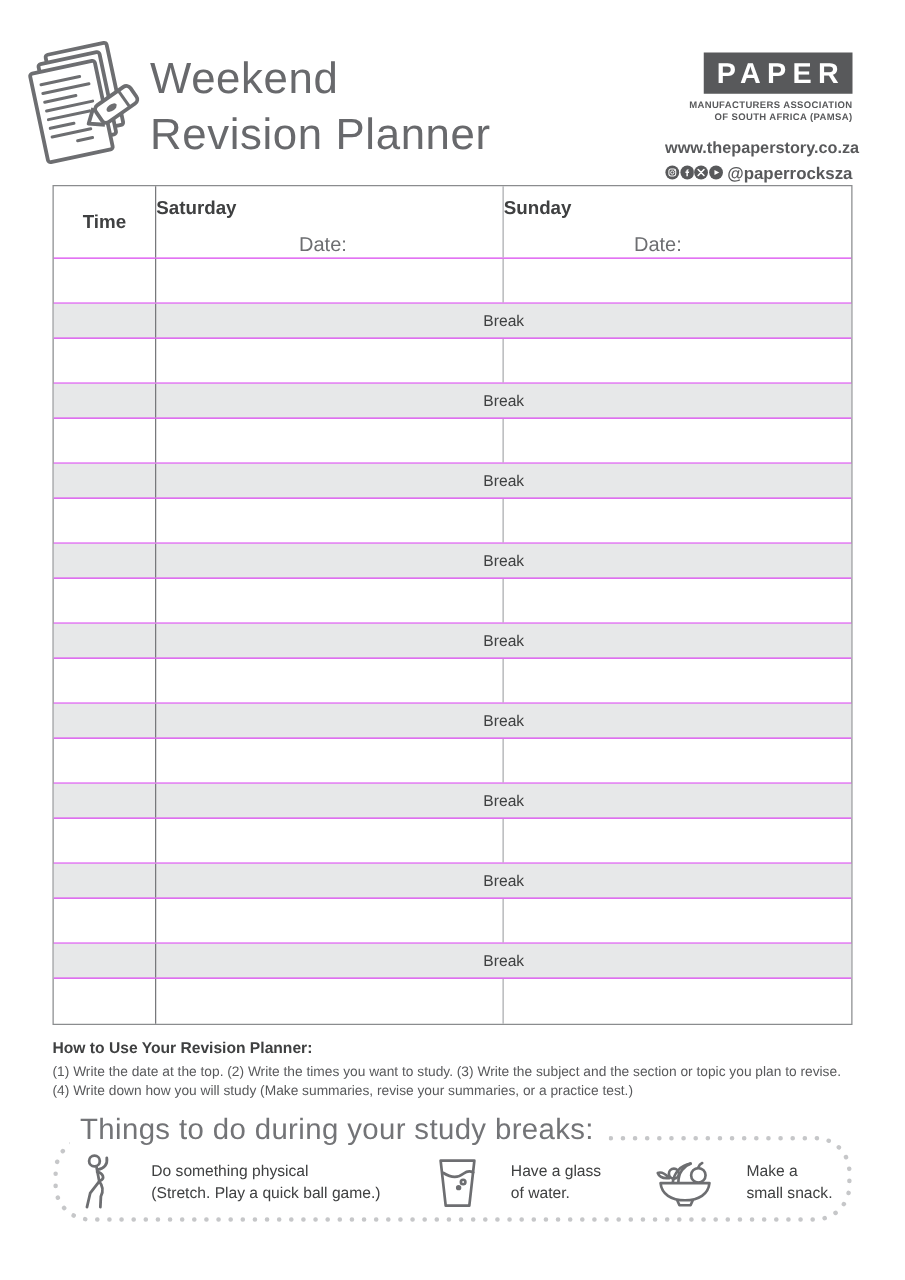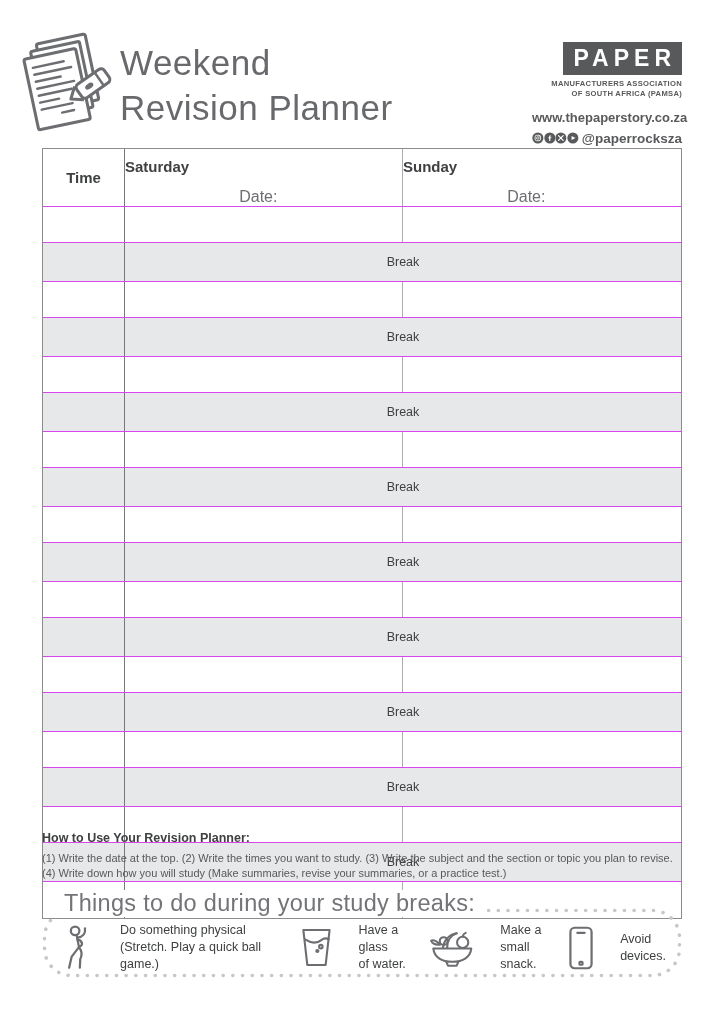--- a/index.html
+++ b/index.html
@@ -21,21 +21,21 @@
   .social-row { margin-top:5px; display:flex; align-items:center; justify-content:center; gap:0; }
   .social-row svg { width:16px; height:16px; display:block; }
   .handle { font-size:13.5px; font-weight:700; color:#58595b; margin-left:3px; }
 
   
   .tbl { position:absolute; top:148px; left:42px; width:640px; border:1px solid #8a8c8e; background:#fff; }
   .row { display:flex; width:100%; border-bottom:1px solid #d946ef; }
   .row:last-child { border-bottom:none; }
   .hrow { height:58px; }
   .study-row { height:36px; }
-  .break-row { height:39px; background:#e7e8e9; }
+  .break-row { height:28px; background:#e7e8e9; }
   .cell { height:100%; }
   .c-time { width:82px; border-right:1px solid #77787b; }
   .c-day  { width:278px; border-right:1px solid #aaacaf; }
   .c-day.last { border-right:none; width:278px; flex:1; }
   .hrow .c-time { display:flex; align-items:center; justify-content:center;
                   font-weight:700; font-size:15px; color:#3f4041; }
   .day-hd { display:flex; flex-direction:row; }
   .day-name { text-align:center; font-weight:700; font-size:15px; color:#3f4041; margin-top:9px; }
   .date-row { display:flex; align-items:flex-end; margin:8px 46px 0 50px; font-size:16px; color:#6d6e71; }
   .date-line { flex:1; border-bottom:1.3px solid #8a8c8f; margin-left:5px; height:13px; }
@@ -282,27 +282,16 @@
           <path d="M39 9.5 q1 -3 3.5 -4"></path>
           <path d="M5 23.5 h44 c-1 10 -9.5 15.5 -22 15.5 c-12.5 0 -21 -5.5 -22 -15.5 z"></path>
           <path d="M20 39 l2 4.5 h10 l2 -4.5"></path>
         </svg>
         <div class="item-txt">
           <div>Make a</div>
           <div>small snack.</div>
         </div>
       </div>
 
-      <div class="item">
-        <svg width="28" height="46" viewBox="0 0 30 50" fill="none" stroke="#6d6e71" stroke-width="2.4" stroke-linecap="round" stroke-linejoin="round">
-          <rect x="3.5" y="3" width="23" height="44" rx="4.5"></rect>
-          <line x1="11" y1="8.5" x2="19" y2="8.5"></line>
-          <rect x="13.3" y="40" width="3.4" height="3.2" rx="0.9"></rect>
-        </svg>
-        <div class="item-txt">
-          <div>Avoid</div>
-          <div>devices.</div>
-        </div>
-      </div>
 
     </div>
   </div>
 </div>
 
 </body></html>

